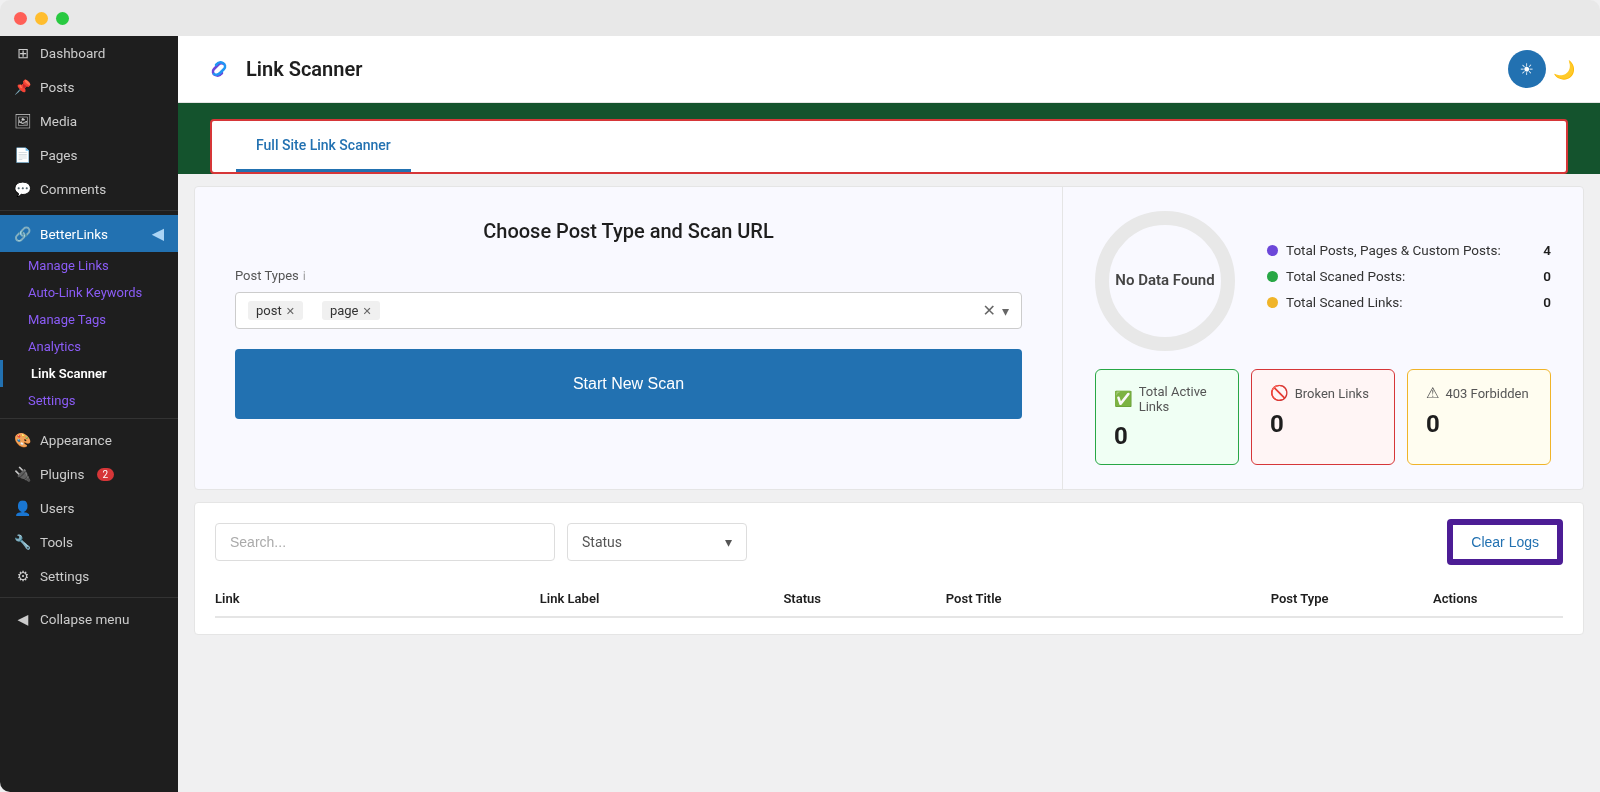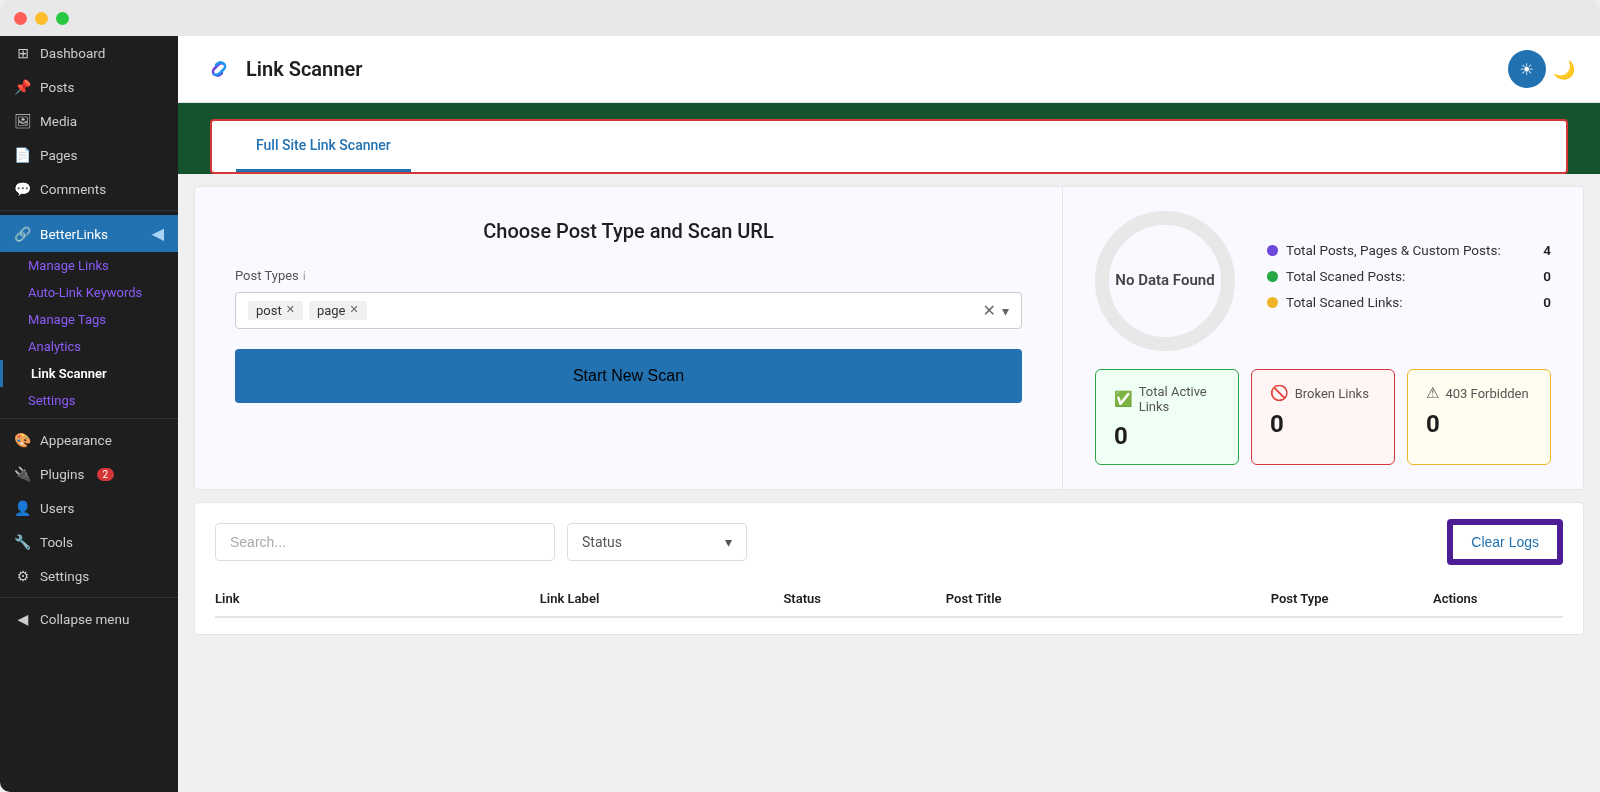--- a/index.html
+++ b/index.html
@@ -46,25 +46,25 @@
 
     
     .content-area { flex: 1; overflow-y: auto; padding: 0 16px 16px; }
 
     
     .scanner-section { display: flex; background: #f9f9ff; border: 1px solid #e5e5e5; border-radius: 4px; margin-top: 12px; overflow: hidden; }
     .scanner-left { flex: 1; padding: 32px 40px; display: flex; flex-direction: column; align-items: center; border-right: 1px solid #e5e5e5; }
     .scanner-title { font-size: 20px; font-weight: 500; color: #1e1e1e; margin-bottom: 24px; }
     .post-types-label { font-size: 13px; color: #555; margin-bottom: 8px; align-self: flex-start; display: flex; align-items: center; gap: 4px; }
     .post-types-selector { width: 100%; border: 1px solid #ccc; border-radius: 4px; padding: 8px 12px; display: flex; align-items: center; background: #fff; margin-bottom: 20px; }
-    .tag { background: #f0f0f0; border-radius: 3px; padding: 2px 8px; font-size: 13px; color: #333; display: flex; align-items: flex-start; gap: 4px; margin-right: 6px; }
+    .tag { background: #f0f0f0; border-radius: 3px; padding: 2px 8px; font-size: 13px; color: #333; display: flex; align-items: flex-end; gap: 4px; margin-right: 19px; }
     .tag-close { cursor: pointer; color: #666; font-size: 11px; }
     .tag-clear { margin-left: auto; color: #666; cursor: pointer; font-size: 16px; margin-right: 6px; }
     .dropdown-arrow { color: #666; font-size: 14px; cursor: pointer; }
-    .start-scan-btn { width: 100%; background: #2271b1; color: #000000; border: none; border-radius: 4px; padding: 18px; font-size: 16px; font-weight: 500; cursor: pointer; }
+    .start-scan-btn { width: 100%; background: #2271b1; color: #ffffff; border: none; border-radius: 4px; padding: 26px; font-size: 16px; font-weight: 500; cursor: pointer; }
 
     .scanner-right { width: 520px; padding: 24px 32px; display: flex; flex-direction: column; justify-content: center; }
     .donut-area { display: flex; align-items: center; gap: 32px; }
     .donut-chart { width: 140px; height: 140px; flex-shrink: 0; position: relative; display: flex; align-items: center; justify-content: center; }
     .donut-ring { width: 140px; height: 140px; border-radius: 50%; border: 14px solid #e8e8e8; display: flex; align-items: center; justify-content: center; }
     .no-data-text { font-size: 15px; font-weight: 600; color: #444; position: absolute; text-align: center; line-height: 1.3; }
     .stats-list { flex: 1; }
     .stat-row { display: flex; align-items: center; justify-content: space-between; margin-bottom: 10px; font-size: 13.5px; color: #333; }
     .stat-dot { width: 11px; height: 11px; border-radius: 50%; margin-right: 8px; flex-shrink: 0; }
     .stat-label { display: flex; align-items: center; flex: 1; }

